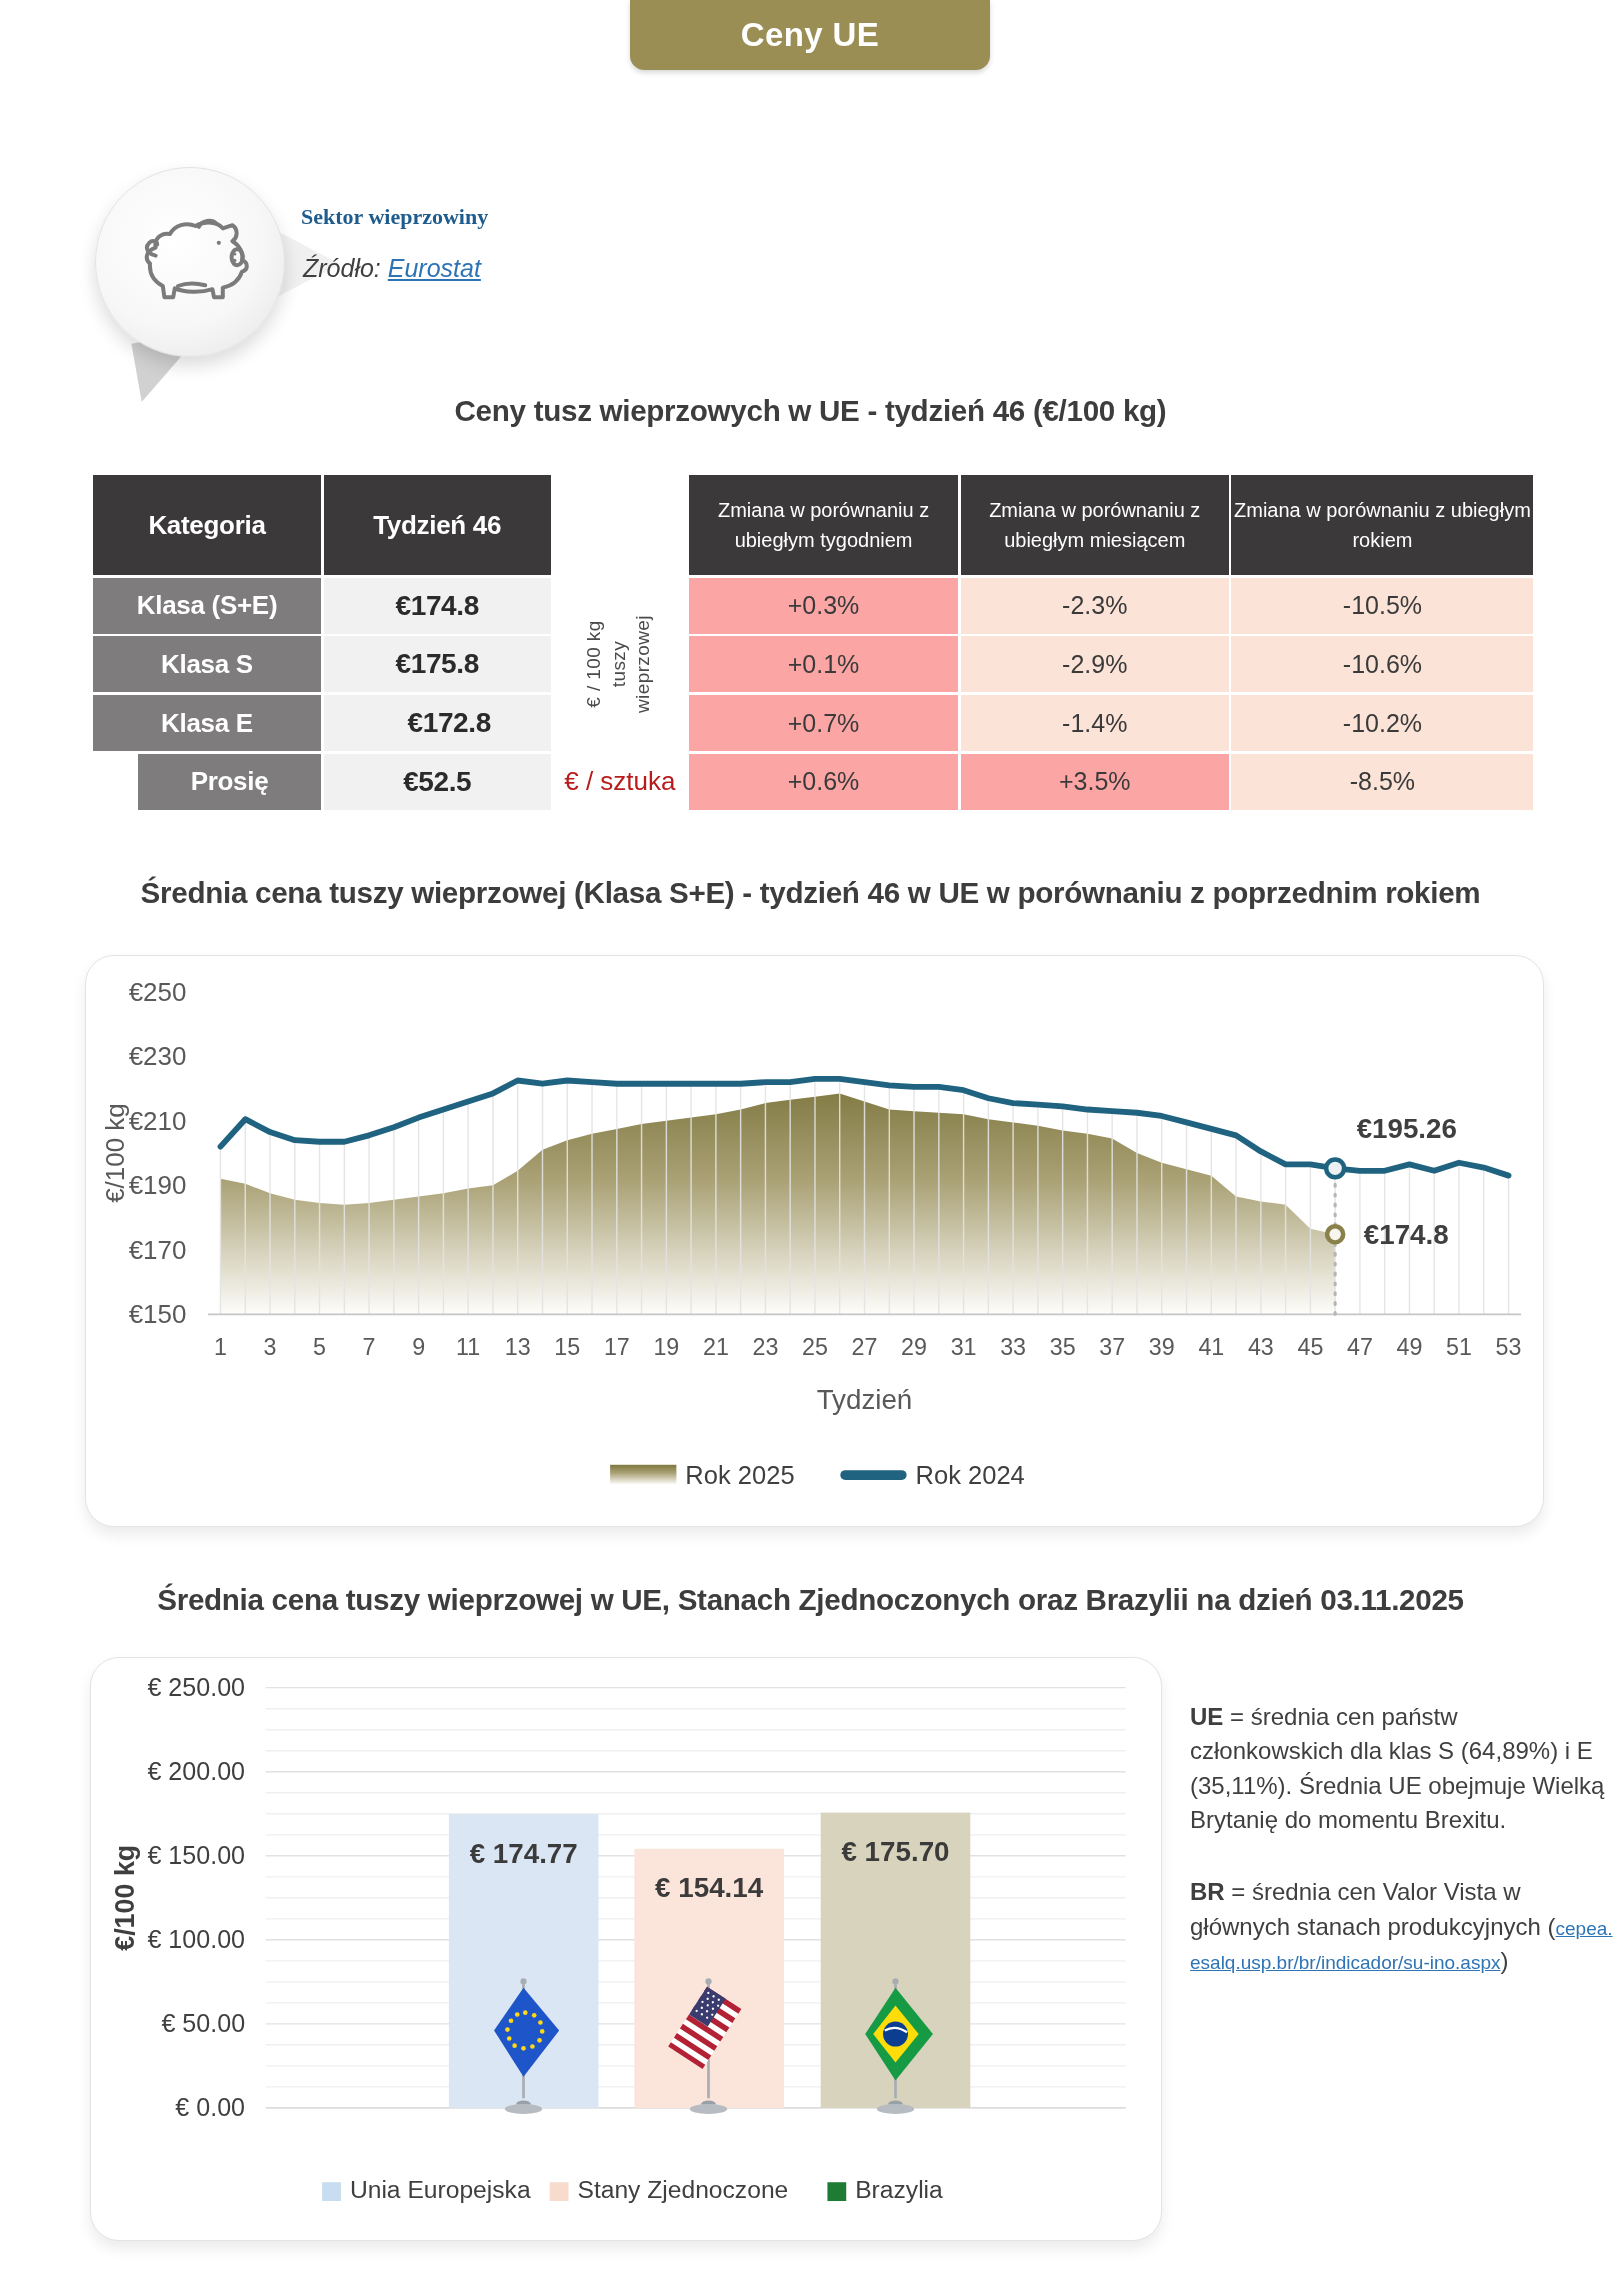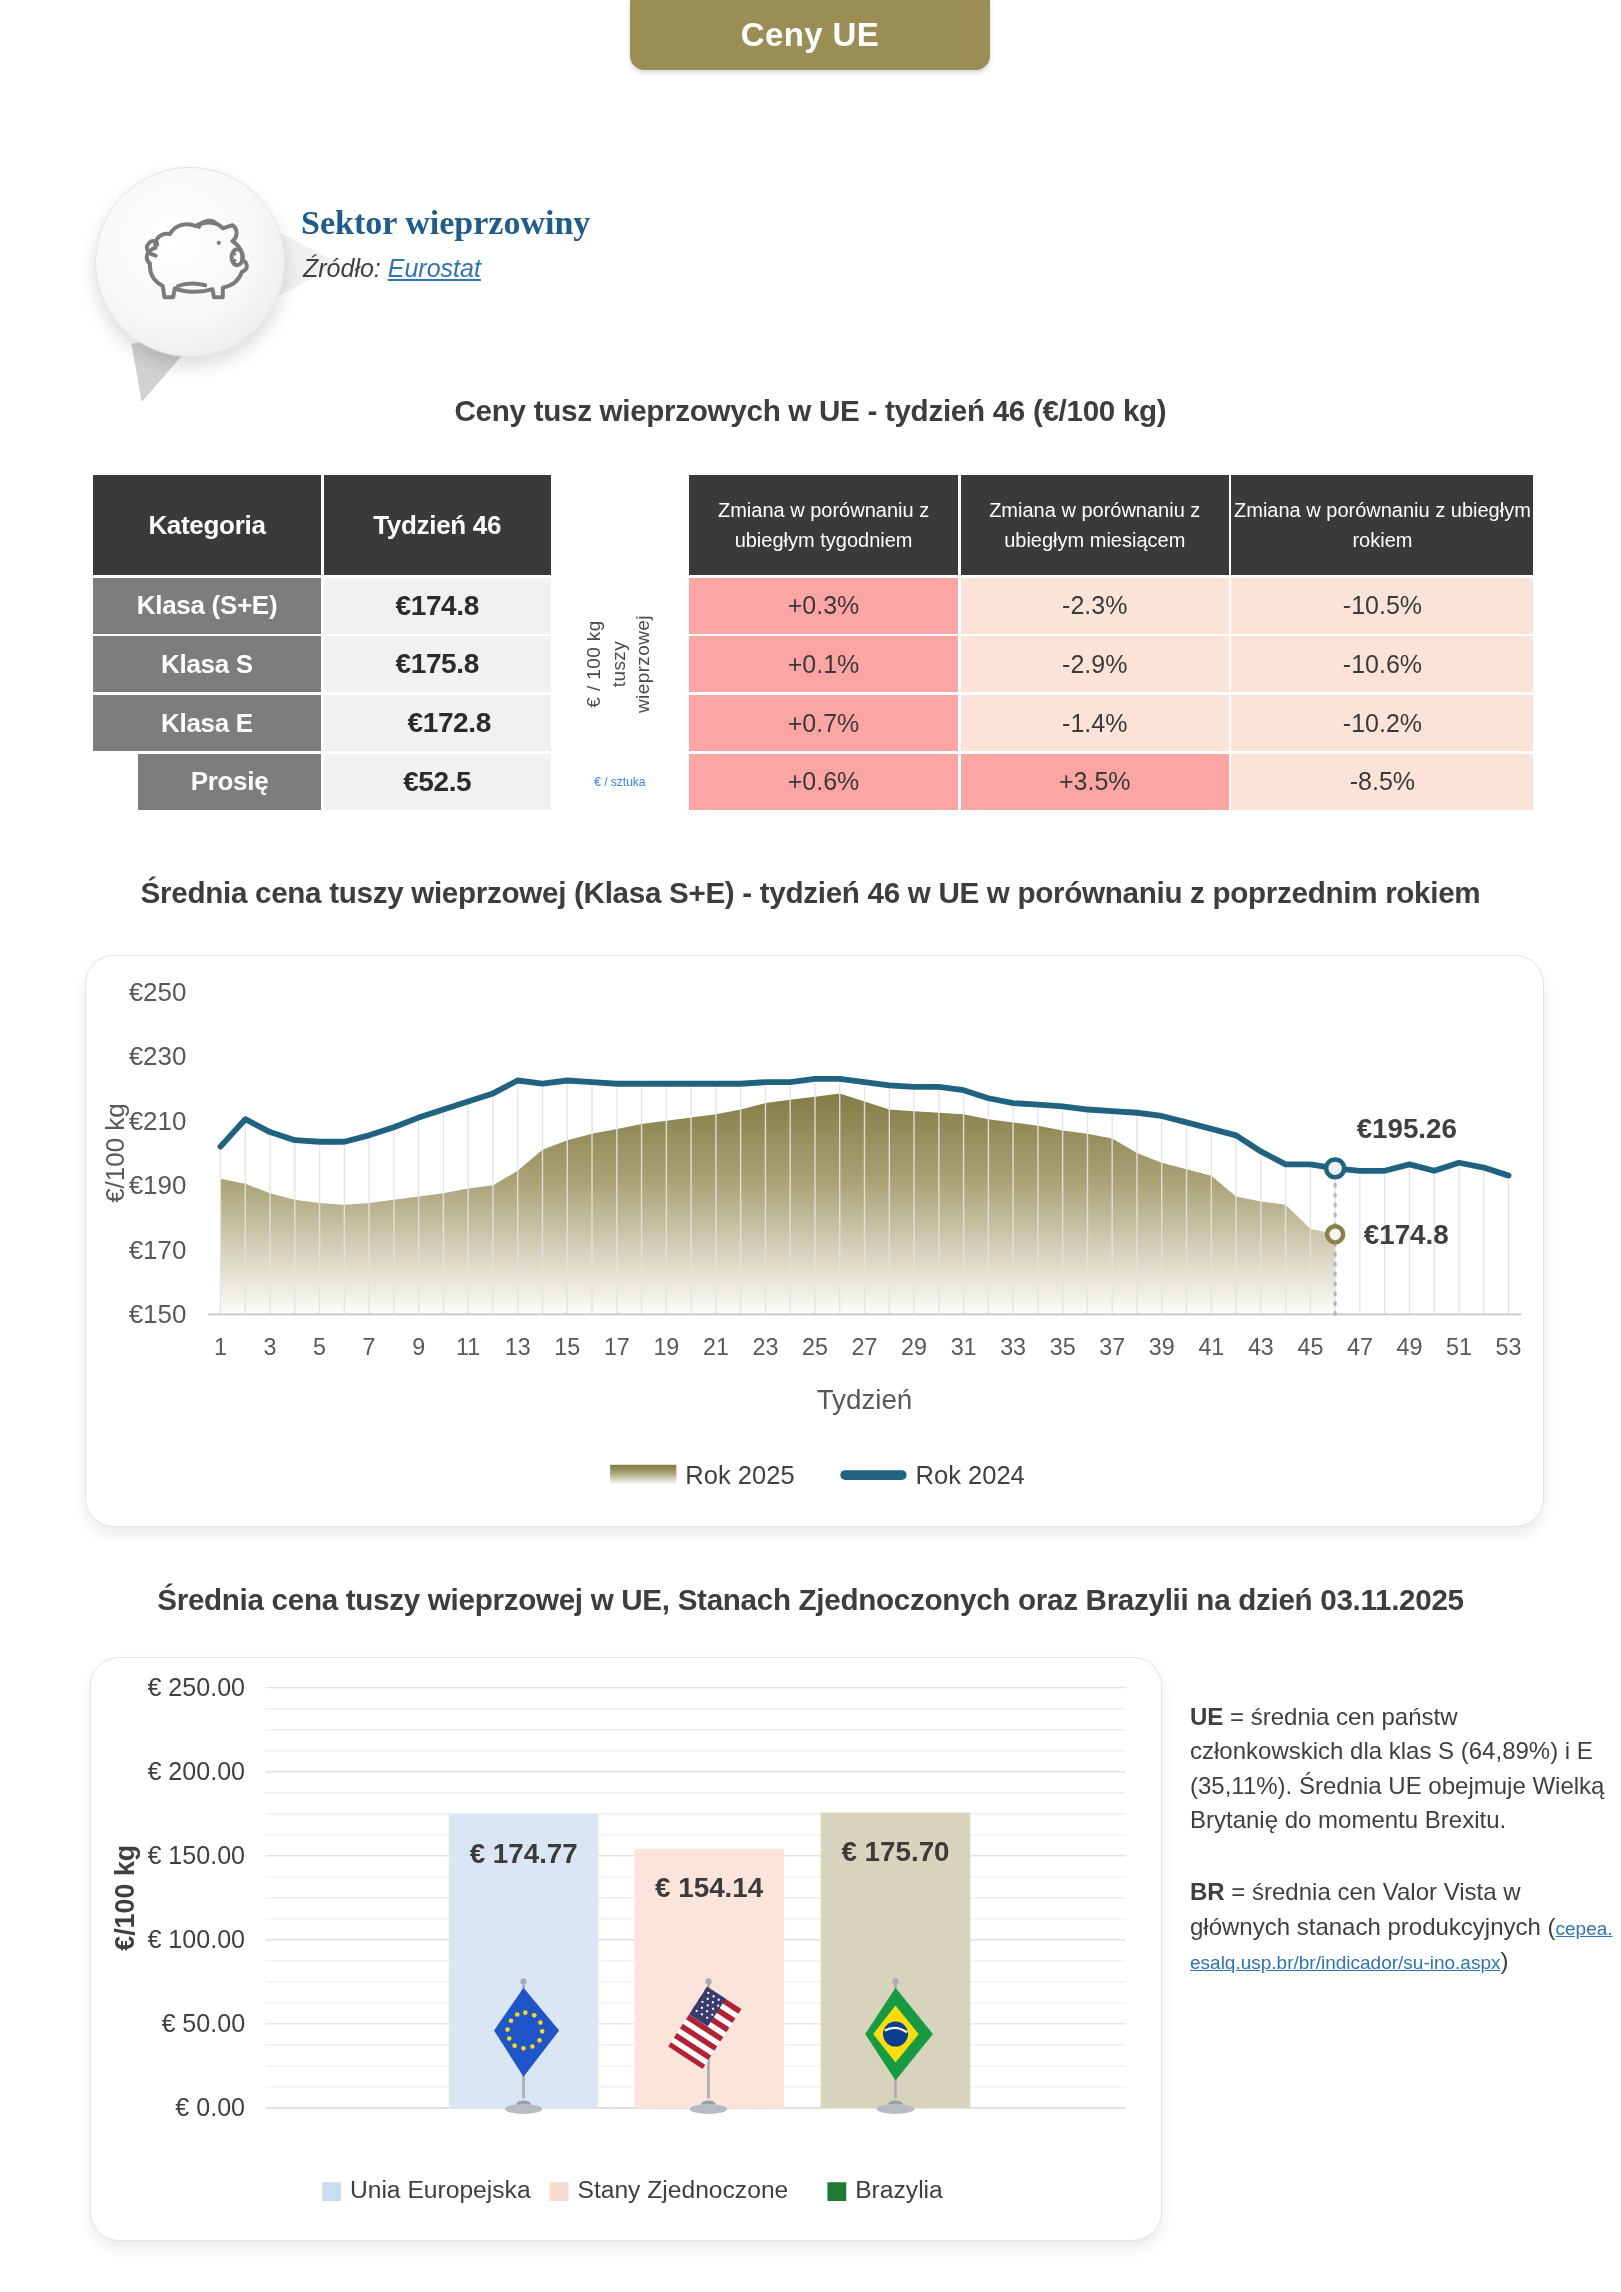--- a/index.html
+++ b/index.html
@@ -22,41 +22,41 @@
     border-top:59px solid #c9c9c9;border-right:73px solid transparent;transform:rotate(-10deg);opacity:.85;z-index:1;}
   .pig-circle{
     position:absolute;left:95px;top:167px;width:188px;height:188px;border-radius:50%;
     background:radial-gradient(circle at 42% 38%, #ffffff 0%, #f7f7f7 55%, #ececec 80%, #dddddd 100%);
     border:0.9px solid #e2e2e2;box-shadow:0 9px 18px rgba(0,0,0,.14);
     display:flex;align-items:center;justify-content:center;z-index:2;
   }
   .sector-title{
     position:absolute;left:301px;top:204px;
     font-family:"Liberation Serif","DejaVu Serif",serif;
-    font-size:34px;font-weight:bold;color:#1e5c8e;z-index:3;
+    font-size:22px;font-weight:bold;color:#1e5c8e;z-index:3;
   }
   .source-line{position:absolute;left:303px;top:254px;font-size:25px;font-style:italic;color:#3f3f3f;z-index:3;}
   .source-line a{color:#2e74b5;text-decoration:underline;font-style:italic;}
   
   .section-title{position:absolute;left:0;width:1621px;text-align:center;font-size:29.6px;font-weight:bold;color:#3d3d3d;letter-spacing:-0.3px;}
   
   .price-table{
     position:absolute;left:93px;top:475px;width:1446px;
     display:grid;grid-template-columns:228px 227px 133px 269px 268px 302px;
     grid-template-rows:100px 56px 56px 56px 56px;gap:2.7px;
   }
   .cell{display:flex;align-items:center;justify-content:center;text-align:center;}
   .th-dark{background:#3b393a;color:#ffffff;}
   .th-main{font-size:26px;font-weight:bold;letter-spacing:-0.3px;}
   .th-change{font-size:20px;line-height:1.5;padding:0 2px;}
   .row-label{background:#7e7c7d;color:#ffffff;font-size:26px;font-weight:bold;letter-spacing:-0.3px;}
   .price-cell{background:#f2f1f2;color:#2b2b2b;font-size:28px;font-weight:bold;letter-spacing:-0.4px;}
   .unit-cell{background:#ffffff;color:#3f3f3f;}
   .unit-rot span{display:block;transform:rotate(-90deg);width:152px;font-size:19px;line-height:1.3;letter-spacing:0.4px;color:#4a4a4a;}
-  .unit-flat{font-size:12px;color:#3b82f6;}
+  .unit-flat{font-size:26px;color:#b91c1c;}
   .chg{font-size:25px;color:#3a3a3a;}
   .chg.pos{background:#fca5a5;}
   .chg.neg{background:#fbe3d7;}
   
   .card{
     position:absolute;background:#ffffff;border:1.8px solid #e3e3e3;border-radius:29px;
     box-shadow:0 7.2px 14.3px rgba(0,0,0,.08);
   }
   #weekly-card{left:85px;top:955px;width:1457px;height:570px;}
   #bars-card{left:90px;top:1657px;width:1070px;height:582px;}

